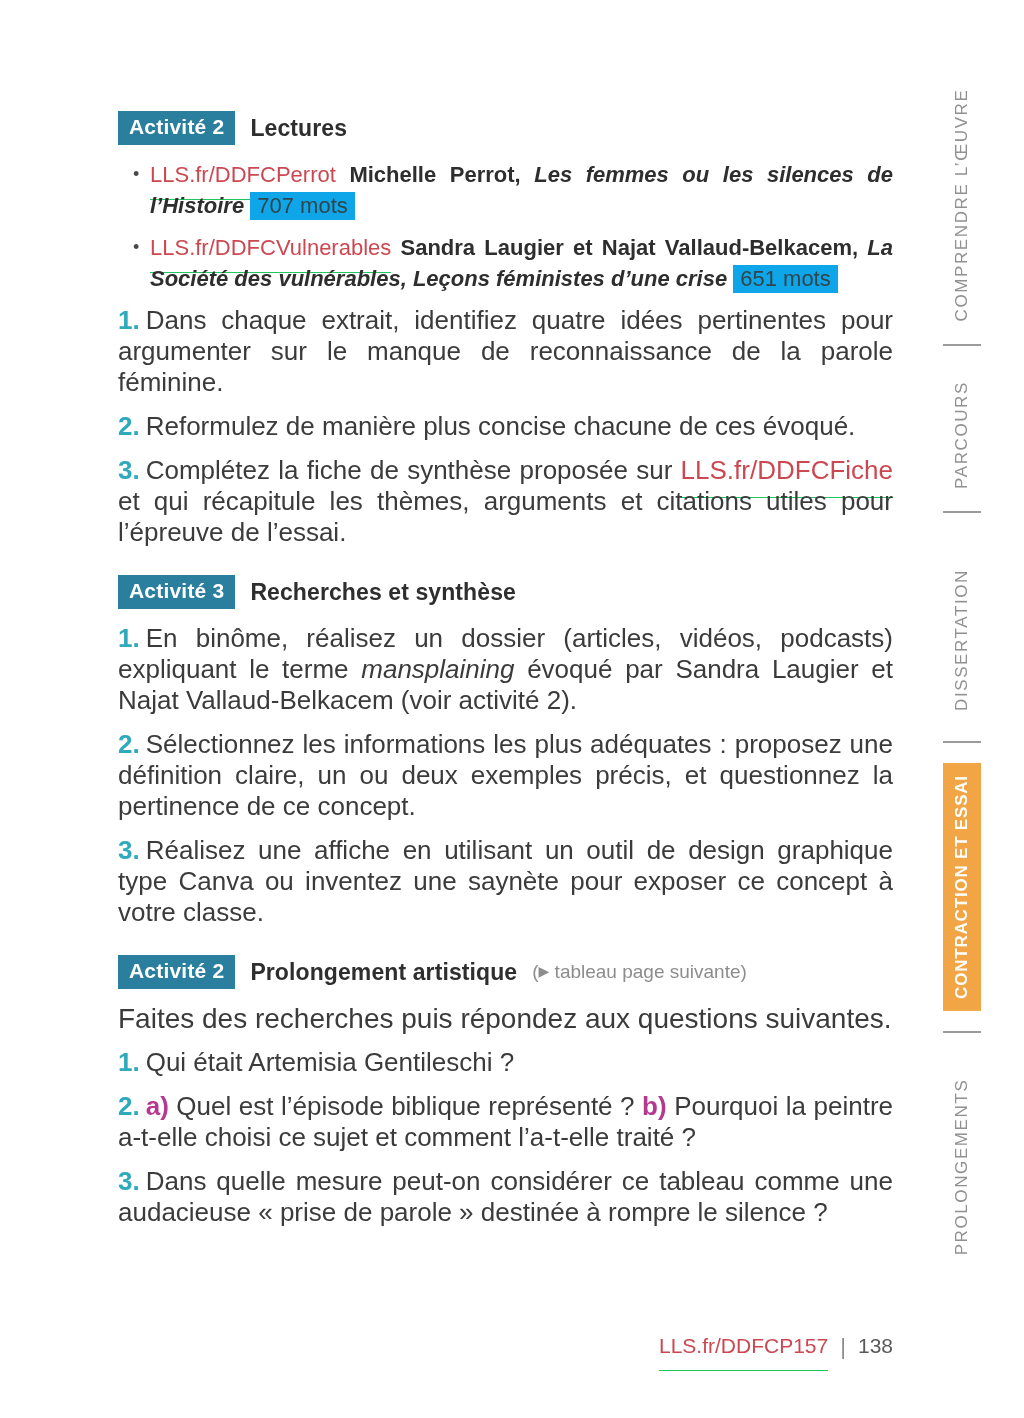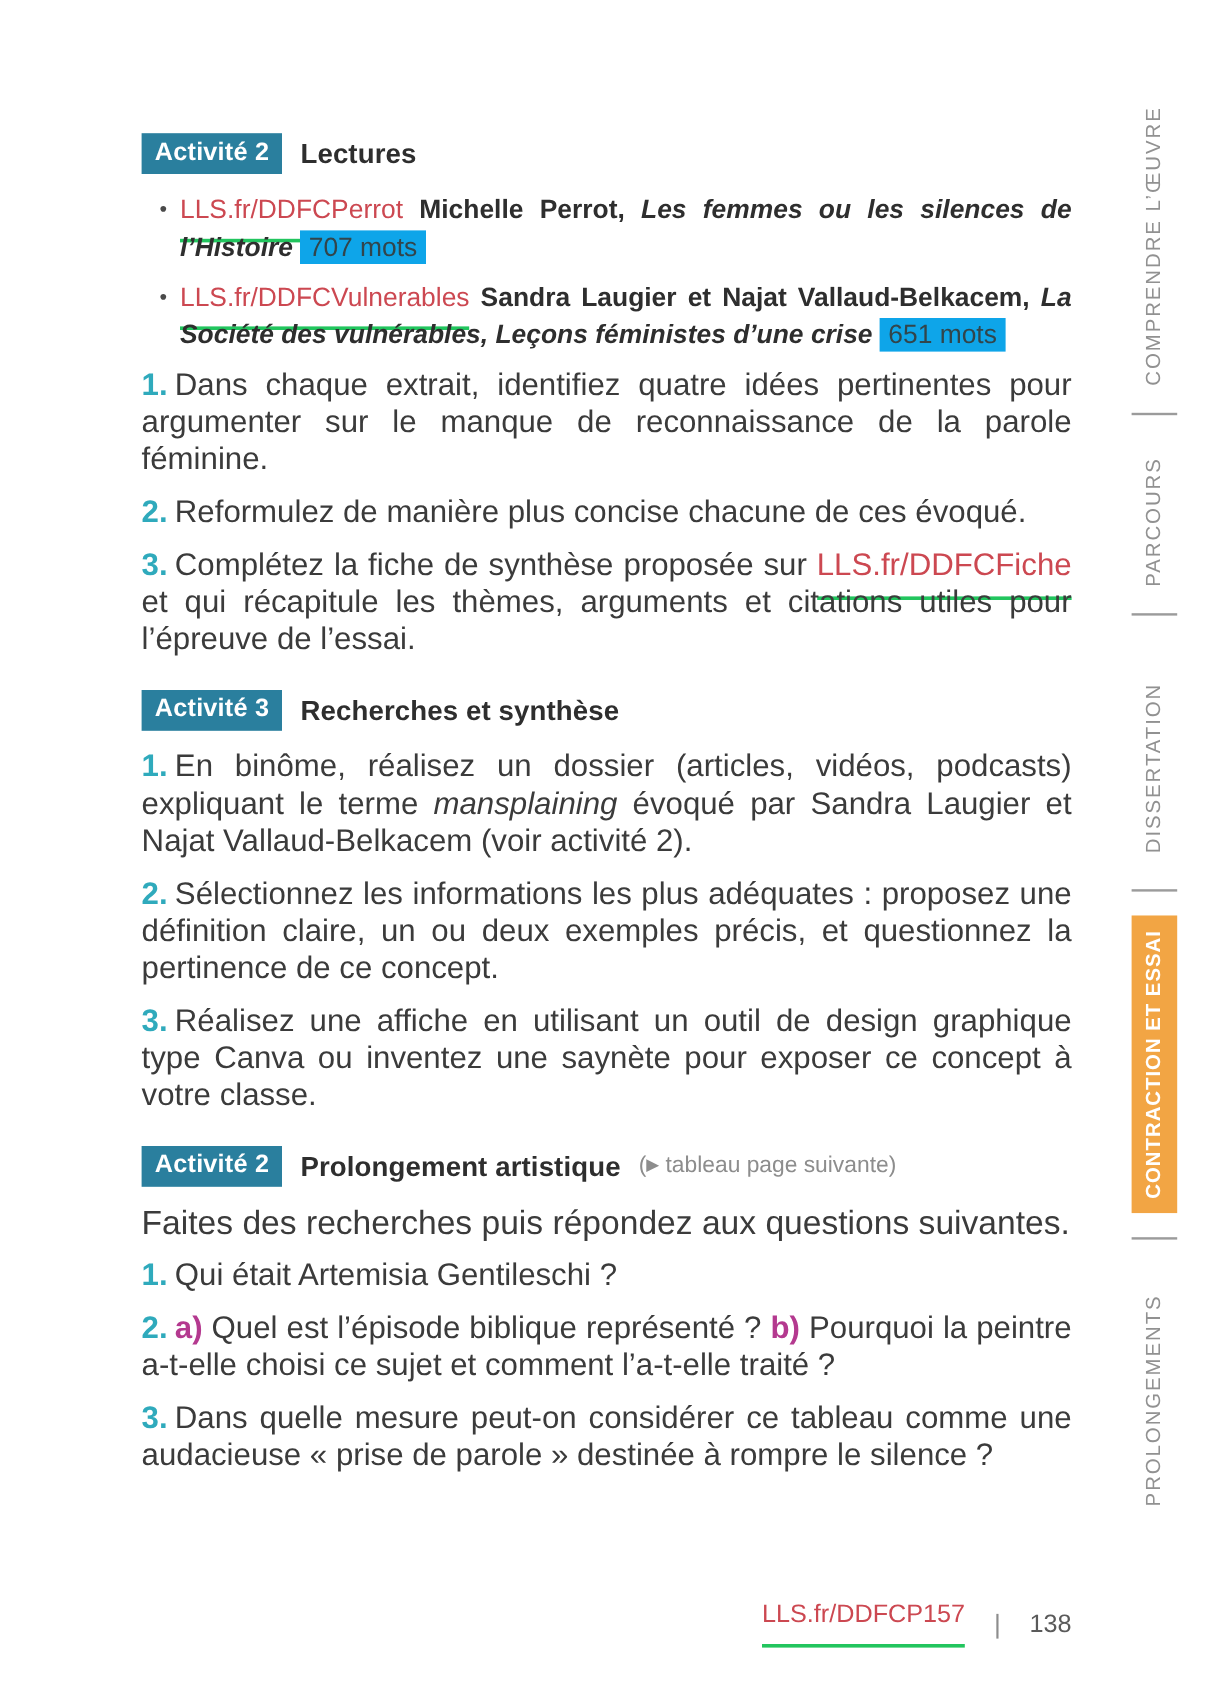--- a/index.html
+++ b/index.html
@@ -84,21 +84,21 @@
   }
   .intro-line {
     font-size: 28px;
     line-height: 31px;
     margin: 0 0 13px 0;
   }
 
   .link {
     color: #cc4851;
     text-decoration: none;
-    border-bottom: 3px solid #22c55e;
+    border-bottom: 1px solid #22c55e;
     padding-bottom: 12px;
   }
   .bold { font-weight: bold; color: #2e2e2e; }
   .bolditalic { font-weight: bold; font-style: italic; color: #2e2e2e; }
   .italic { font-style: italic; }
   .wordcount {
     background: #0ea5e9;
     color: #32454b;
     padding: 1px 7px 2px 7px;
     white-space: nowrap;
@@ -130,22 +130,21 @@
     width: 38px;
     border-top: 2px solid #9b9b9b;
   }
 
   
   .footer {
     position: absolute;
     top: 1334px;
     right: 131px;
     display: flex;
-    align-items: center;
-    gap: 24px;
+    gap: 12px;
     font-size: 21px;
   }
   .footer .link { font-size: 21px; }
   .footer-sep { color: #8d8d8d; font-size: 22px; font-weight: 300; }
   .footer-page { color: #5a5a5a; }
 </style>
 </head>
 <body>
 
 <div class="content">

